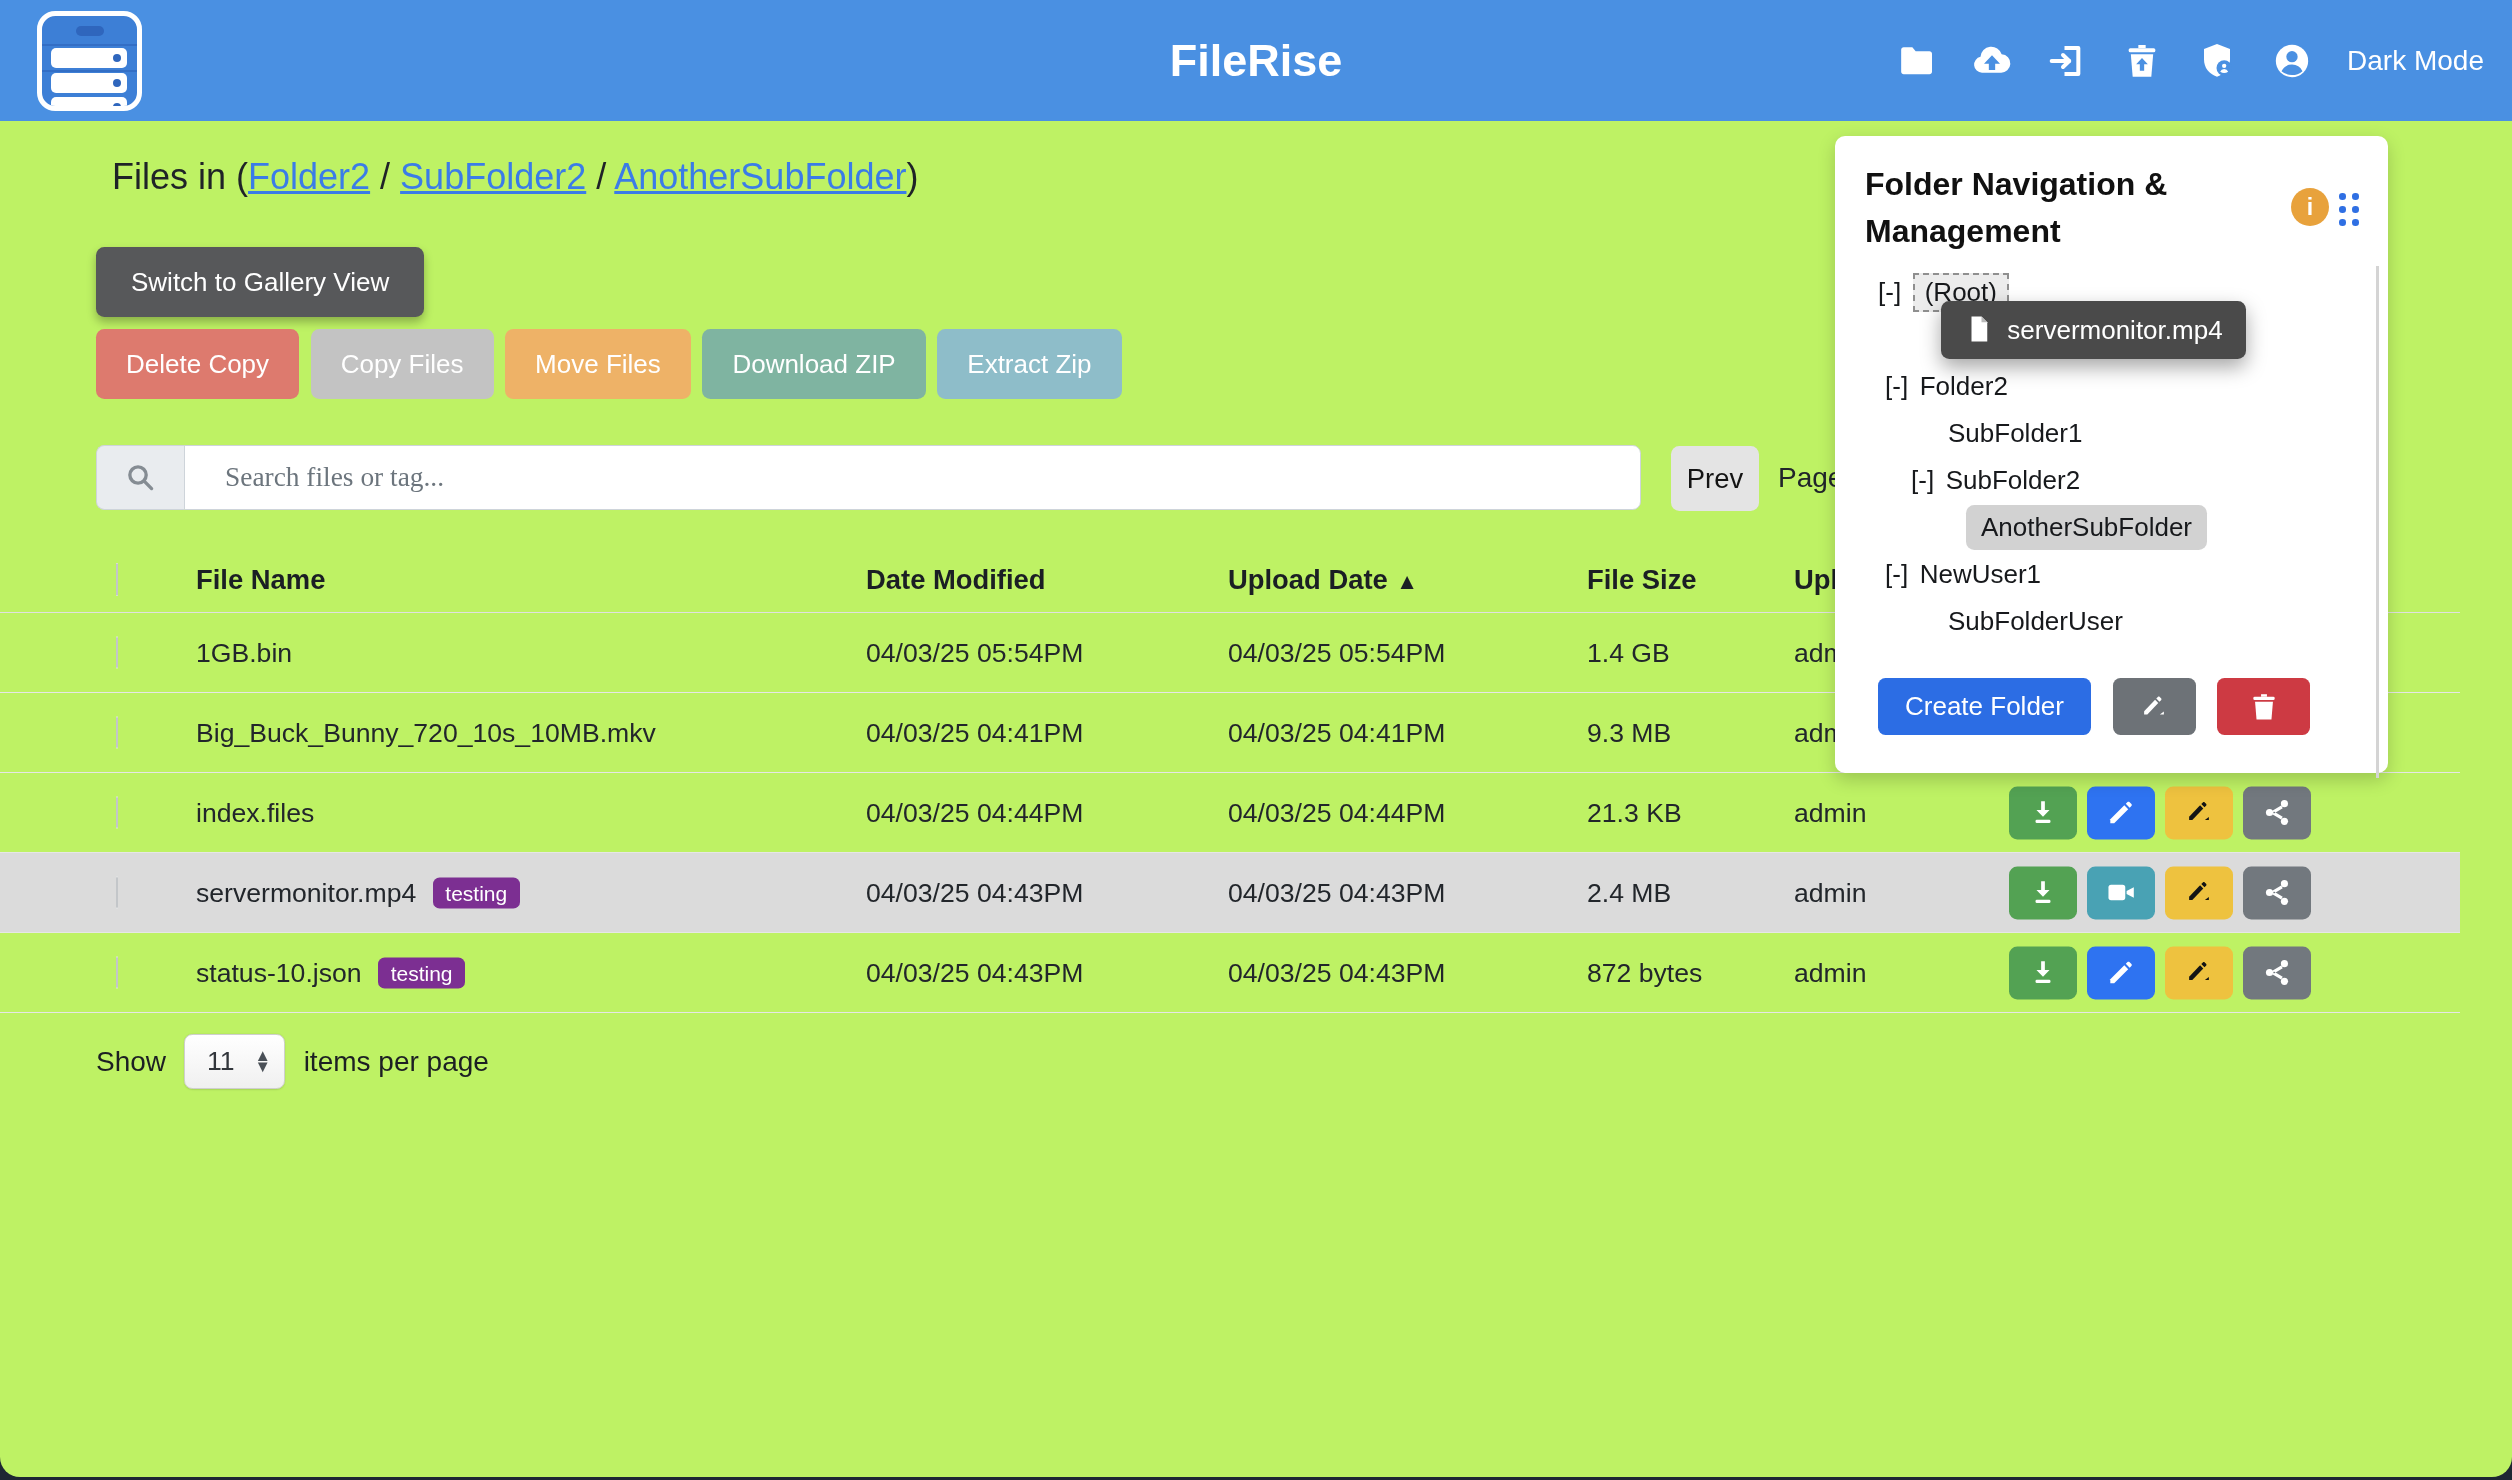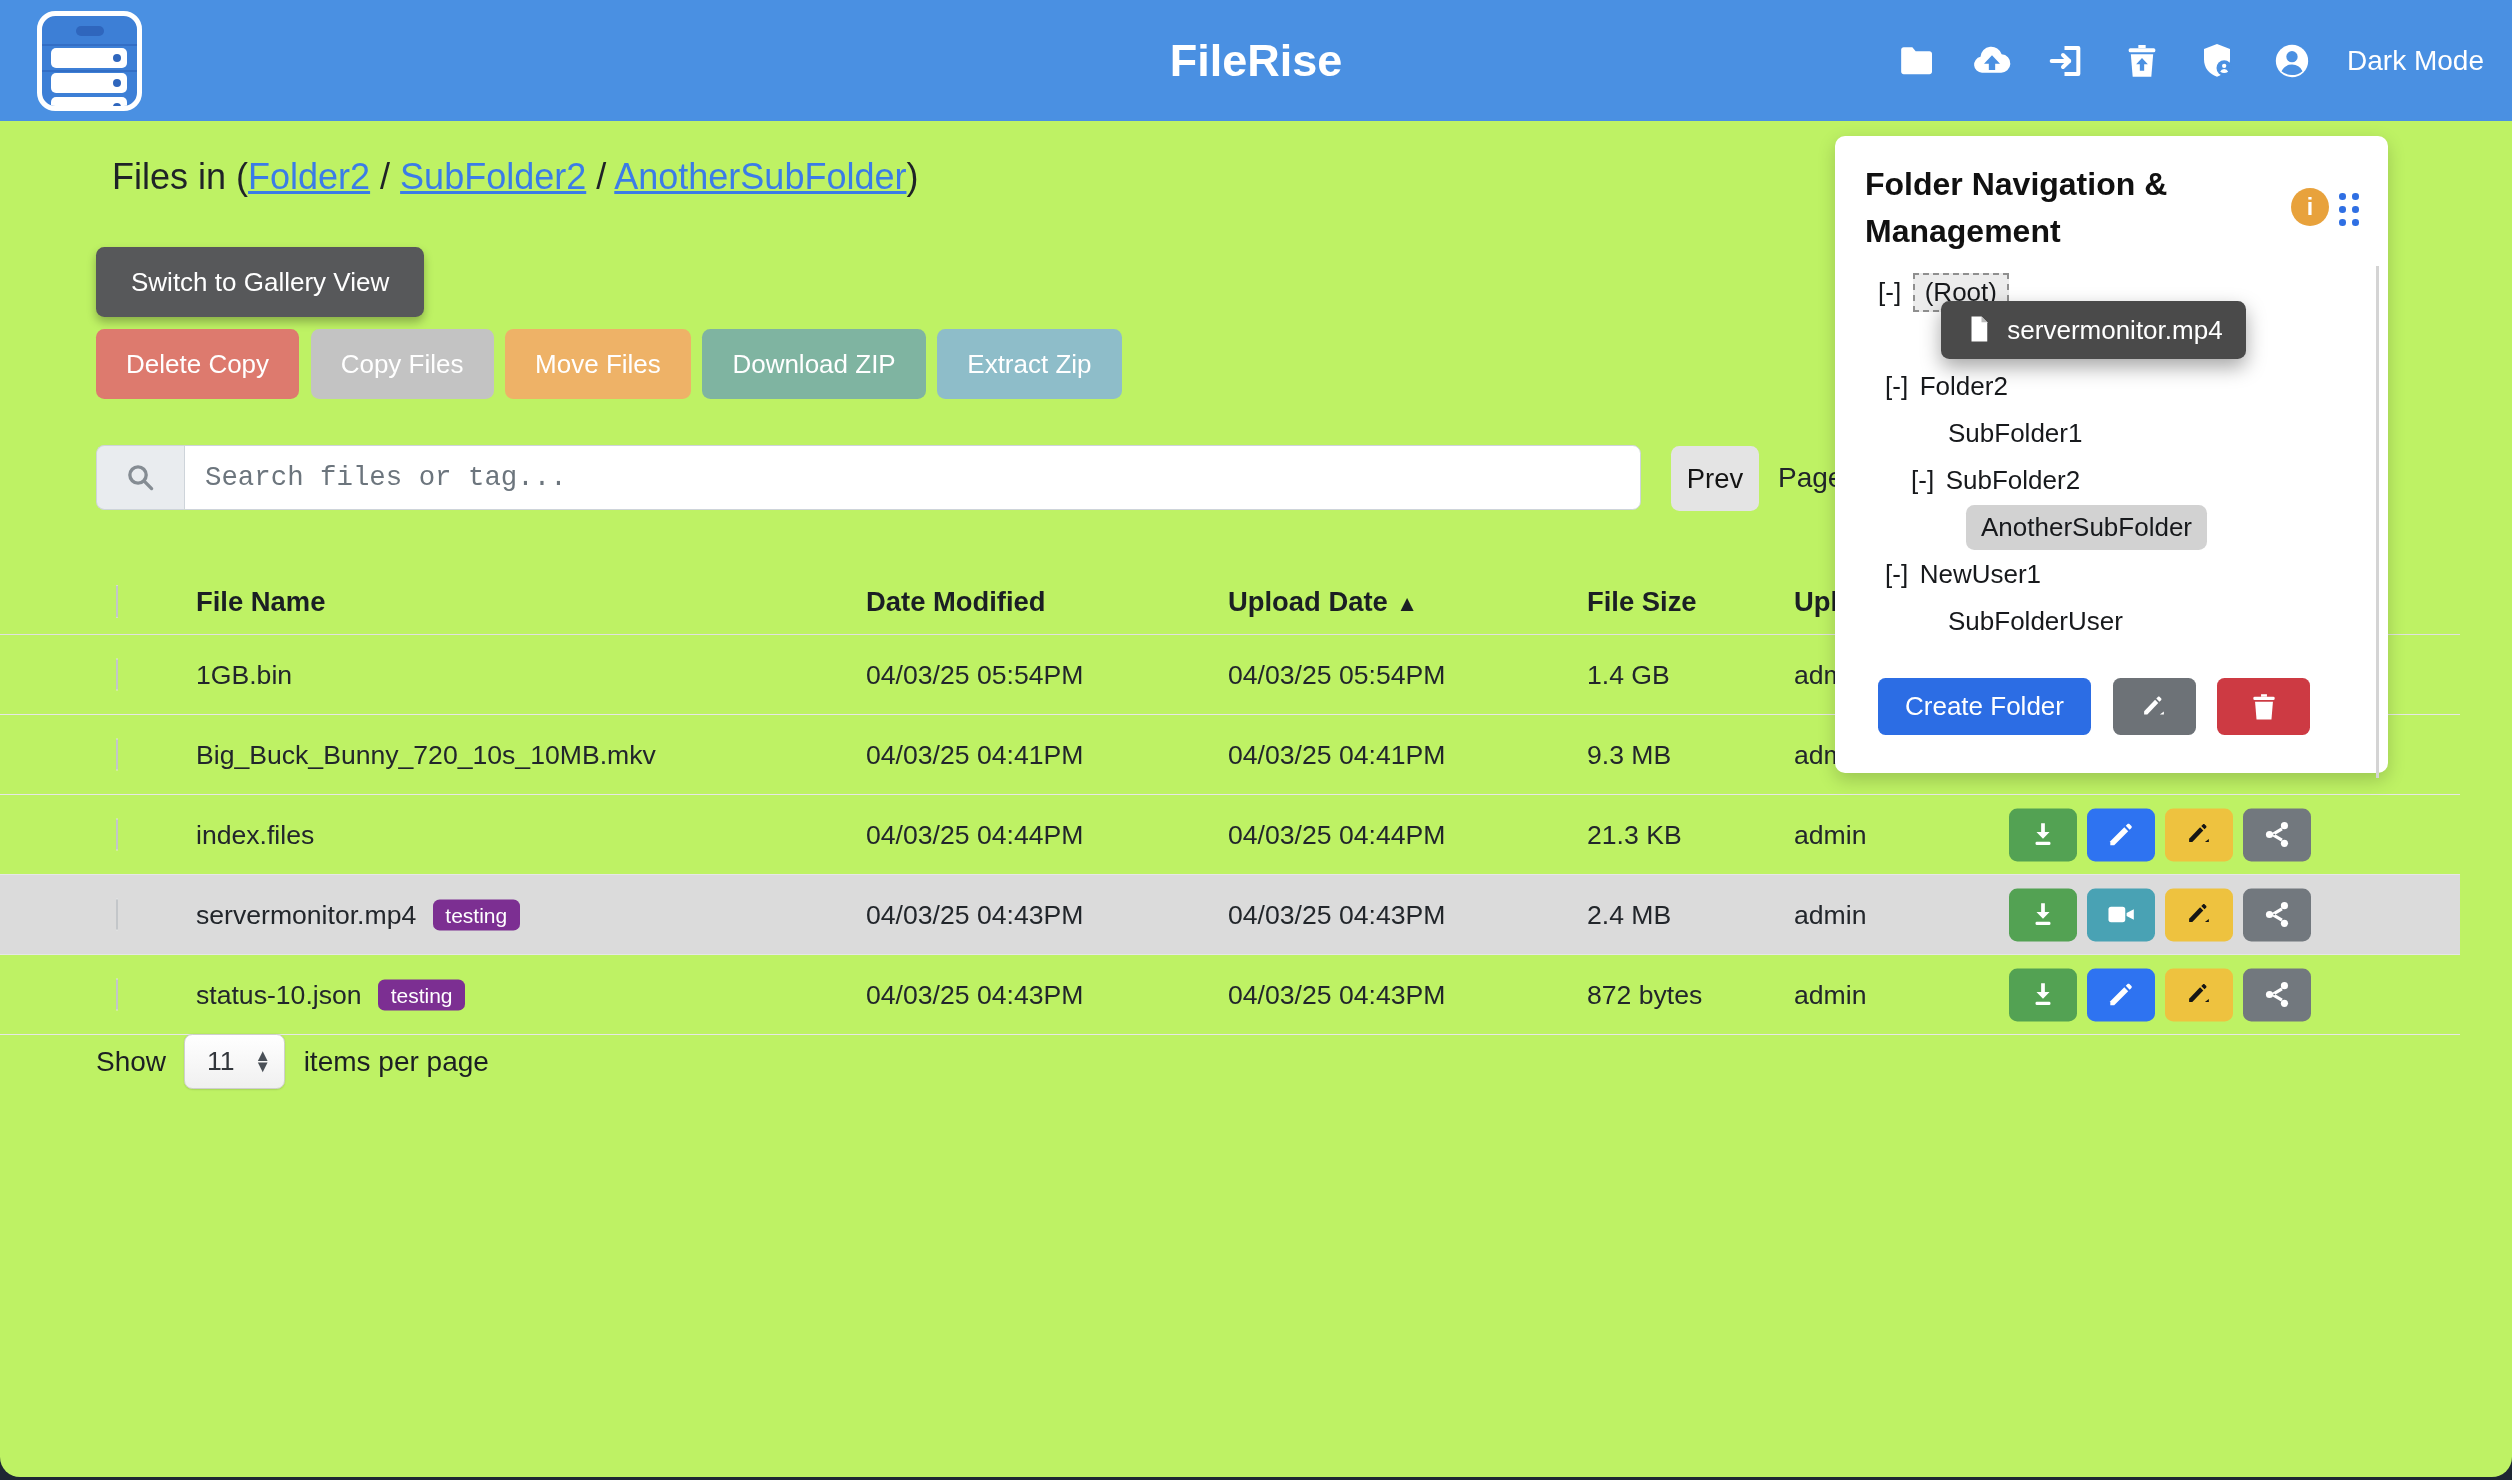--- a/index.html
+++ b/index.html
@@ -42,29 +42,29 @@
   .actions-row { position:absolute; left:96px; top:329px; display:flex; gap:11.6px; }
   .act-btn { height:70px; padding:0 30px; border:none; border-radius:8.3px; color:#fff;
              font-size:26px; font-family:inherit; cursor:pointer; }
 
   
   .search-group { position:absolute; left:96px; top:445px; width:1545px; height:65px; display:flex; }
   .search-addon { width:88px; background:#e9ecef; border:1.7px solid #ced4da; border-right:none;
                   border-radius:8.3px 0 0 8.3px; display:flex; align-items:center; justify-content:center; }
   .search-addon svg { width:35px; height:35px; }
   .search-input { flex:1; border:1.7px solid #ced4da; border-radius:0 8.3px 8.3px 0; background:#fff;
-                  font-size:27.4px; color:#333; padding:0 20px; font-family:Liberation Mono, monospace; outline:none; }
+                  font-size:27.4px; color:#333; padding:0 40px; font-family:Liberation Serif, serif; outline:none; }
   .search-input::placeholder { color:#6c757d; }
   .prev-btn { position:absolute; left:1671px; top:446px; width:88px; height:65px; background:#e4e4e4;
               border:none; border-radius:8.3px; font-size:27.4px; color:#141414; font-family:inherit; cursor:pointer; }
   .page-label { position:absolute; left:1778px; top:445px; height:65px; line-height:65px;
                 font-size:28px; color:#20242a; white-space:nowrap; }
 
   
-  .table { position:absolute; left:0; top:569px; width:2460px; }
+  .table { position:absolute; left:0; top:547px; width:2460px; }
   .trow { position:relative; height:80px; border-bottom:1.7px solid #e6e7e6; }
   .trow.head { height:66px; border-bottom:1.7px solid #e0e1e0; }
   .trow.hl { background:#dbdbdb; }
   .cell { position:absolute; top:50%; transform:translateY(-50%); font-size:26.6px; color:#22262b; white-space:nowrap; }
   .head .cell { font-weight:700; font-size:27.4px; color:#1b1f24; }
   .c-check{left:116px} .c-name{left:196px; display:flex; align-items:center; gap:16.6px;}
   .c-mod{left:866px} .c-up{left:1228px} .c-size{left:1587px} .c-upl{left:1794px}
   .c-act{left:2009px; display:flex; gap:10px;}
   .cbx { width:25px; height:25px; background:#fff; border:1.7px solid #c3c6c9; border-radius:5.8px; cursor:pointer; }
   .tag-badge { font-size:21px; color:#fff; background:#7c2f92; border-radius:6.6px; padding:5px 12.5px; line-height:1; }

